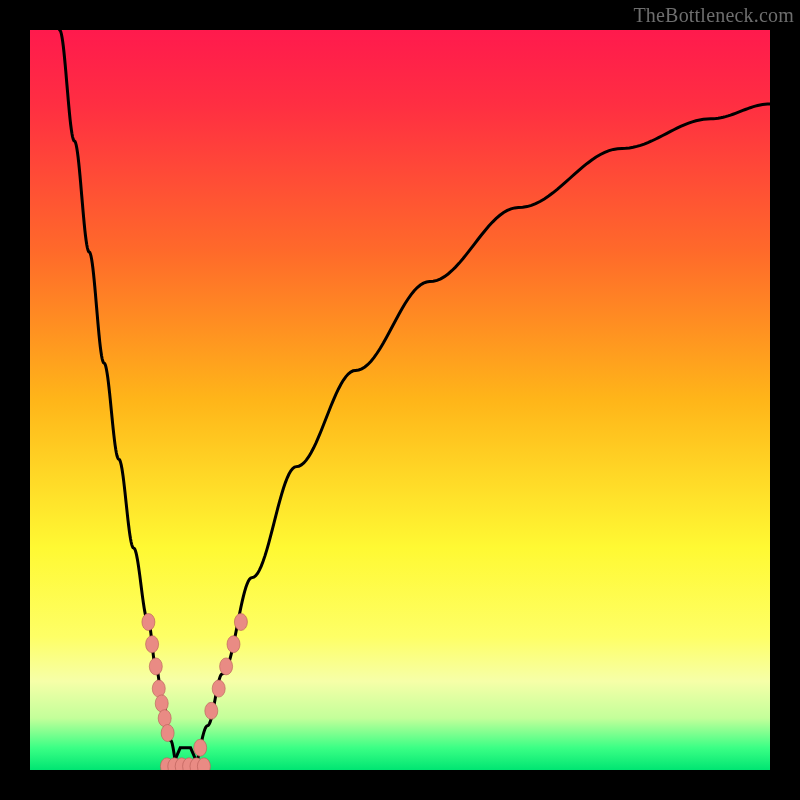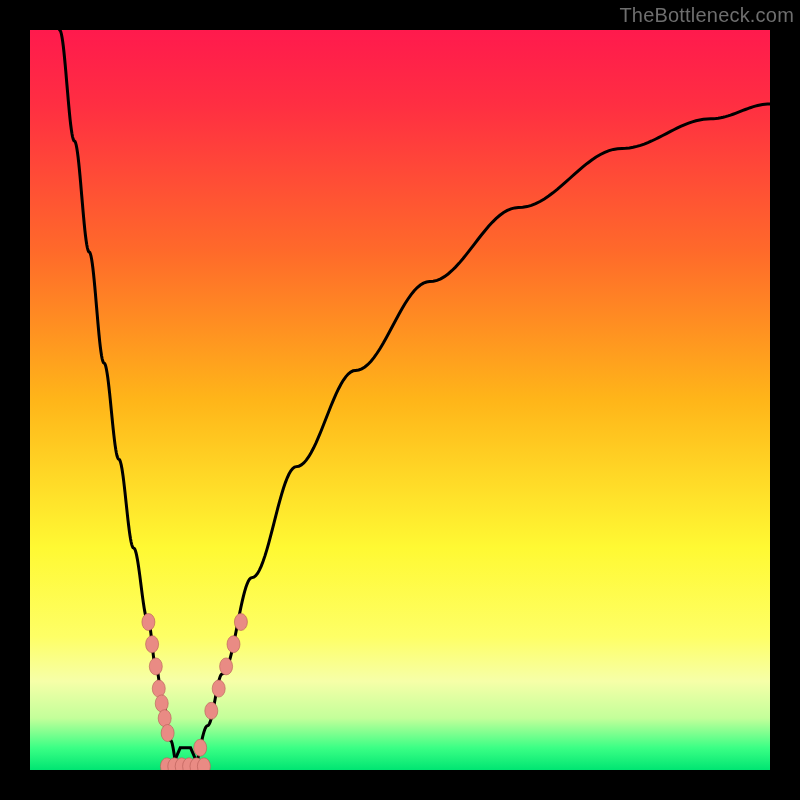--- a/index.html
+++ b/index.html
@@ -11,20 +11,21 @@
     background: #000;
     font-family: Arial, Helvetica, sans-serif;
   }
   .frame {
     position: absolute;
     top: 0;
     left: 0;
     width: 800px;
     height: 800px;
     background: #000;
+    font-family: Liberation Serif, serif;
   }
   .plot {
     position: absolute;
     top: 30px;
     left: 30px;
     width: 740px;
     height: 740px;
     overflow: hidden;
   }
   .watermark {

